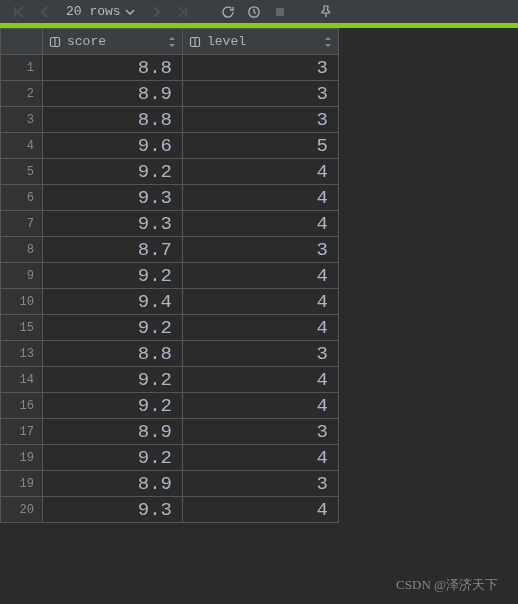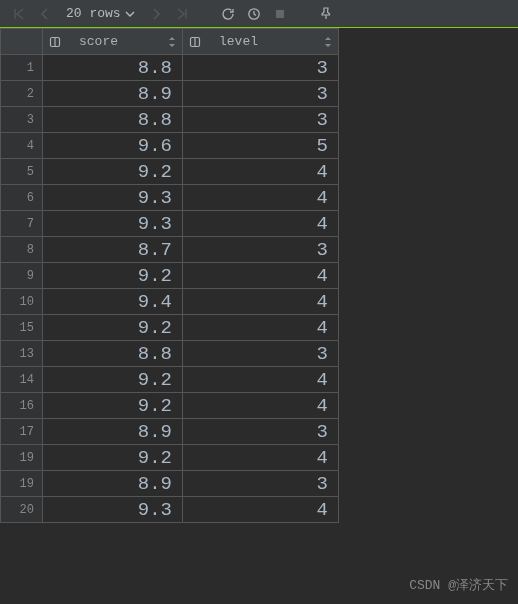--- a/index.html
+++ b/index.html
@@ -13,21 +13,21 @@
       overflow: hidden;
       position: relative;
     }
     .toolbar {
       background: #3c3f41;
       height: 28px;
       display: flex;
       align-items: center;
       padding: 0 8px;
       gap: 4px;
-      border-bottom: 1px solid #84cc16;
+      border-bottom: 5px solid #84cc16;
     }
     .tb-btn {
       width: 22px;
       height: 22px;
       display: flex;
       align-items: center;
       justify-content: center;
       color: #afb1b3;
       cursor: pointer;
     }
@@ -59,21 +59,21 @@
     th {
       background: #3c3f41;
       color: #afb1b3;
       font-weight: normal;
       position: relative;
     }
     .header-inner {
       display: flex;
       align-items: center;
       justify-content: center;
-      gap: 18px;
+      gap: 6px;
       padding: 0 6px;
     }
     .header-inner .col-icon {
       display: inline-flex;
     }
     .sort-icon {
       margin-left: auto;
       display: inline-flex;
     }
     .gutter {
@@ -86,23 +86,23 @@
     td.cell {
       background: #2b2b2b;
       color: #a9b7c6;
       text-align: right;
       padding: 0 10px;
       font-size: 19px;
     }
     .watermark {
       position: absolute;
       bottom: 10px;
-      right: 10px;
+      right: 20px;
       color: #888;
-      font-family: Liberation Mono, monospace;
+      font-family: Liberation Serif, serif;
       font-size: 13px;
     }
     svg { display: block; }
   </style>
 </head>
 <body>
 
 <div class="toolbar">
   <div class="tb-btn disabled">
     <svg width="14" height="14" viewBox="0 0 14 14">

